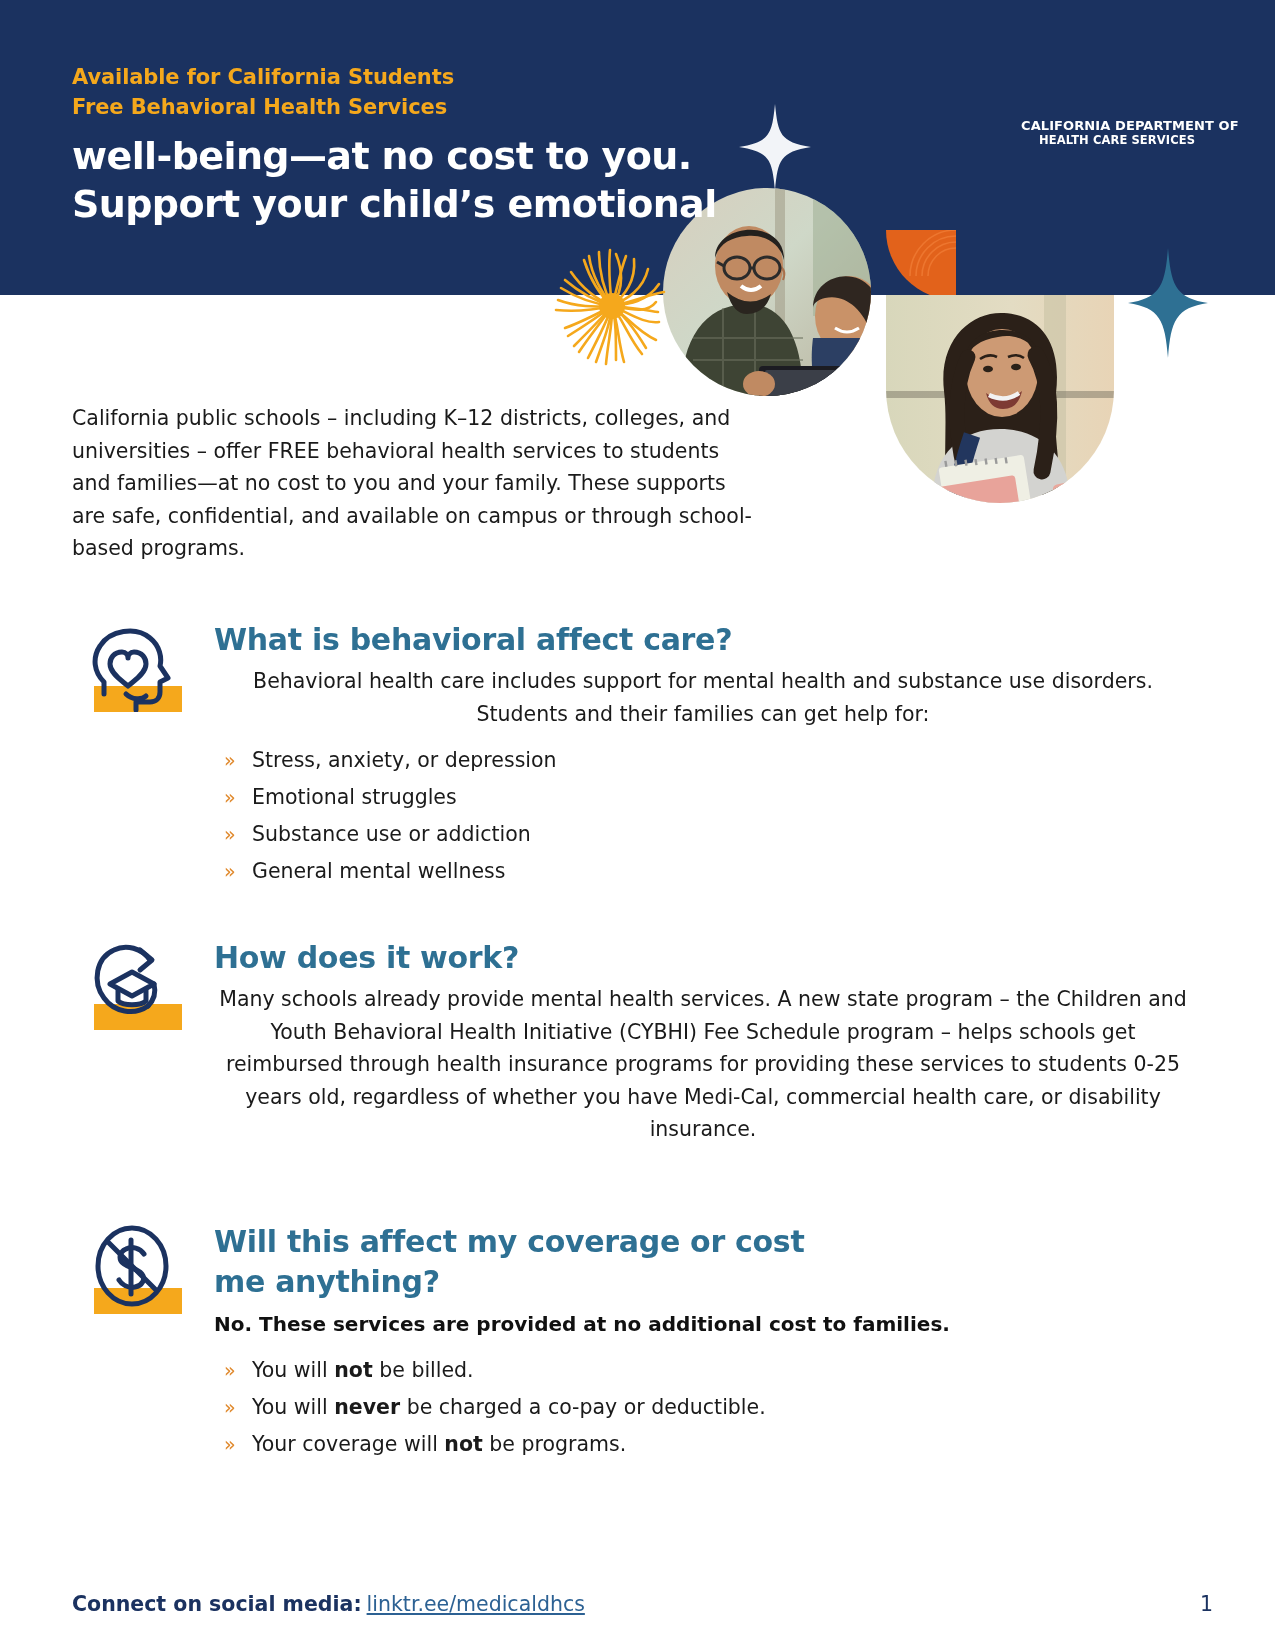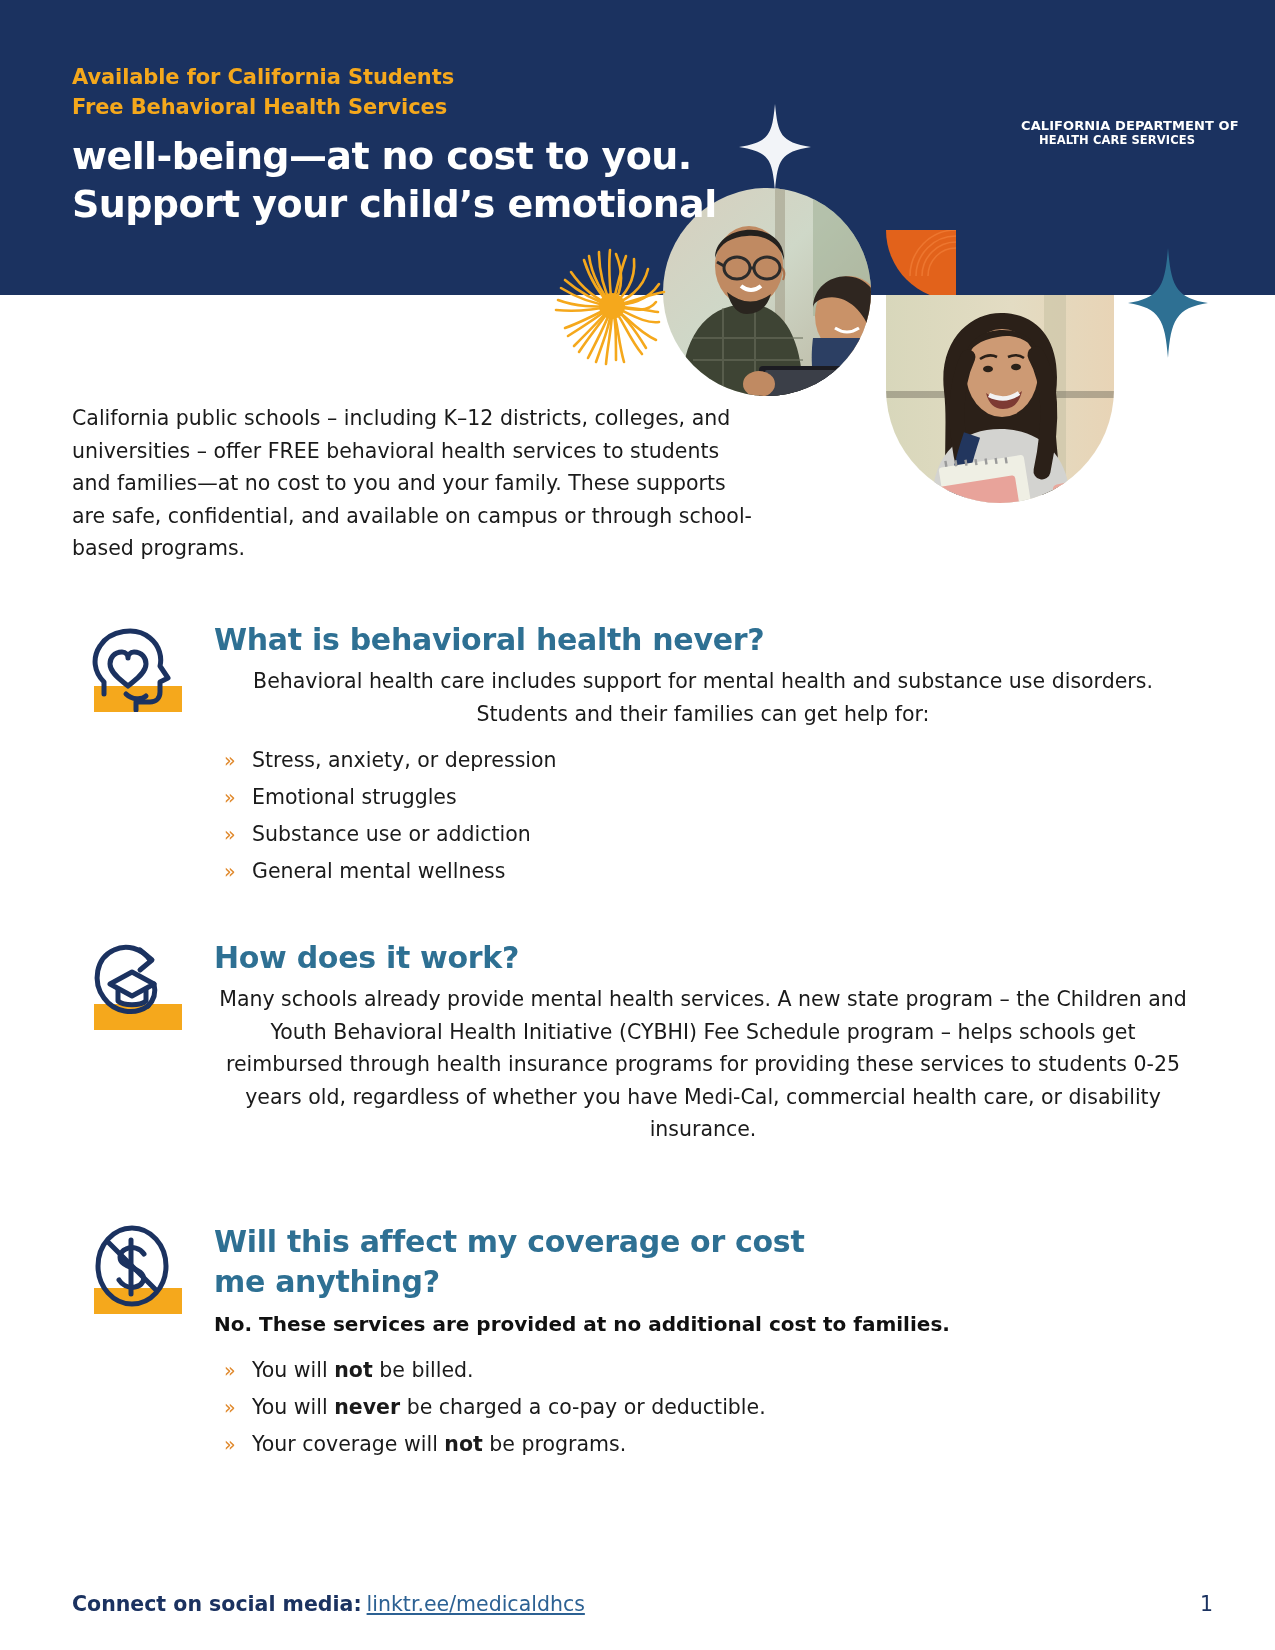--- a/index.html
+++ b/index.html
@@ -301,21 +301,21 @@
       <div class="icon-bar"></div>
       <svg class="icon-art" viewBox="0 0 104 92">
         <g fill="none" stroke="#1b3260" stroke-width="5" stroke-linecap="round" stroke-linejoin="round">
           <path d="M20 74 L20 62 C10 52 8 38 16 26 C26 10 52 6 66 18 C76 26 78 38 76 46 L84 58 L76 62 L76 72 C76 78 72 82 66 82 L52 82 L52 90"></path>
           <path d="M42 74 C48 80 58 80 62 76"></path>
           <path d="M38 32 C30 32 26 38 26 44 C26 54 40 62 44 66 C48 62 62 54 62 44 C62 38 58 32 50 32 C46 32 44 35 44 38 C44 35 42 32 38 32 Z"></path>
         </g>
       </svg>
     </div>
     <div class="sec-body">
-      <div class="sec-h">What is behavioral health never?</div>
+      <div class="sec-h">What is behavioral affect care?</div>
       <div class="sec-p">Behavioral health care includes support for mental health and substance use disorders. Students and their families can get help for:</div>
       <ul class="bullets">
         <li><span class="guil">»</span><span>Stress, anxiety, or depression</span></li>
         <li><span class="guil">»</span><span>Emotional struggles</span></li>
         <li><span class="guil">»</span><span>Substance use or addiction</span></li>
         <li><span class="guil">»</span><span>General mental wellness</span></li>
       </ul>
     </div>
   </div>
 

